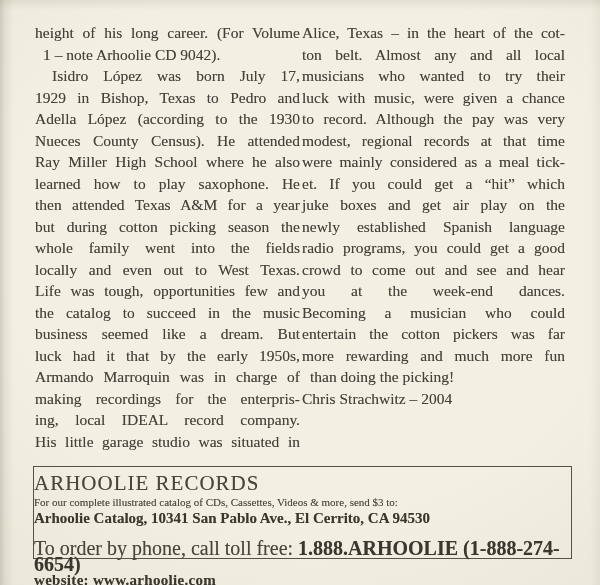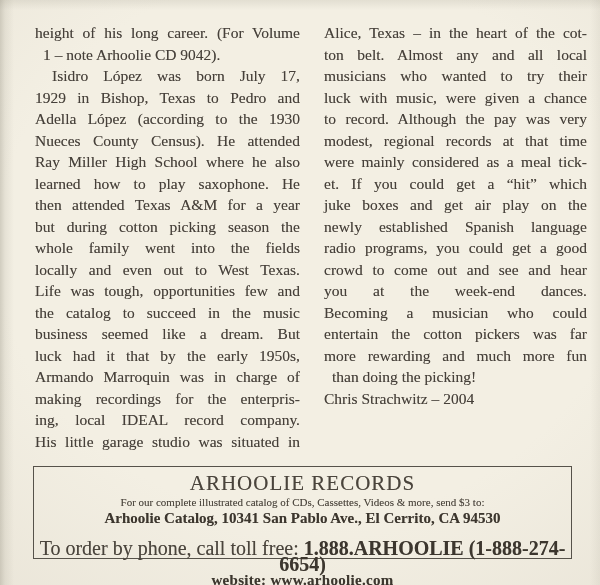--- a/index.html
+++ b/index.html
@@ -7,34 +7,34 @@
     position:relative;width:600px;height:585px;overflow:hidden;
     font-family:"Liberation Serif","DejaVu Serif",serif;
     color:#46403a;
     background:
       linear-gradient(to right, rgba(130,126,110,0.30) 0px, rgba(130,126,110,0.12) 5px, rgba(130,126,110,0) 14px),
       linear-gradient(to bottom, rgba(140,136,120,0.16) 0px, rgba(140,136,120,0) 10px),
       linear-gradient(to left, rgba(140,136,120,0.10) 0px, rgba(140,136,120,0) 10px),
       radial-gradient(ellipse 95% 85% at 52% 42%, #f3efe3 55%, #e8e3d6 100%);
   }
   .columns{
-    position:absolute;left:35px;top:22px;display:flex;gap:24px;
+    position:absolute;left:35px;top:22px;display:flex;gap:2px;
     text-shadow:0 0 0.6px rgba(70,64,55,0.45);
   }
   .col{font-size:15.5px;}
   .col-left{width:265px;}
   .col-right{width:263px;}
   .line{height:21.5px;line-height:21.5px;white-space:normal;}
   .line.justify{text-align:justify;text-align-last:justify;-moz-text-align-last:justify;}
   .line.left{text-align:left;margin-left:8px;}
   .line.right{text-align:left;}
   .line.indent{padding-left:17px;}
   .catalog-box{
     position:absolute;left:33px;top:466px;width:537px;height:91px;
-    border:1.5px solid #56524a;text-align:center;
+    border:1.5px solid #56524a;text-align:left;
     text-shadow:0 0 0.5px rgba(70,64,55,0.4);
   }
   .catalog-title{
     margin-top:5px;font-size:21px;line-height:23px;letter-spacing:1px;color:#4a443c;
   }
   .catalog-intro{font-size:11px;line-height:14.5px;color:#4a443c;}
   .catalog-address{font-size:15px;line-height:16.5px;font-weight:bold;color:#3c362e;}
   .catalog-phone{font-size:20px;line-height:15.5px;color:#4a443c;margin-top:15px;}
   .catalog-phone .bold{font-weight:bold;color:#3c362e;}
   .catalog-website{font-size:15px;line-height:16.5px;font-weight:bold;color:#3c362e;letter-spacing:0.3px;}

